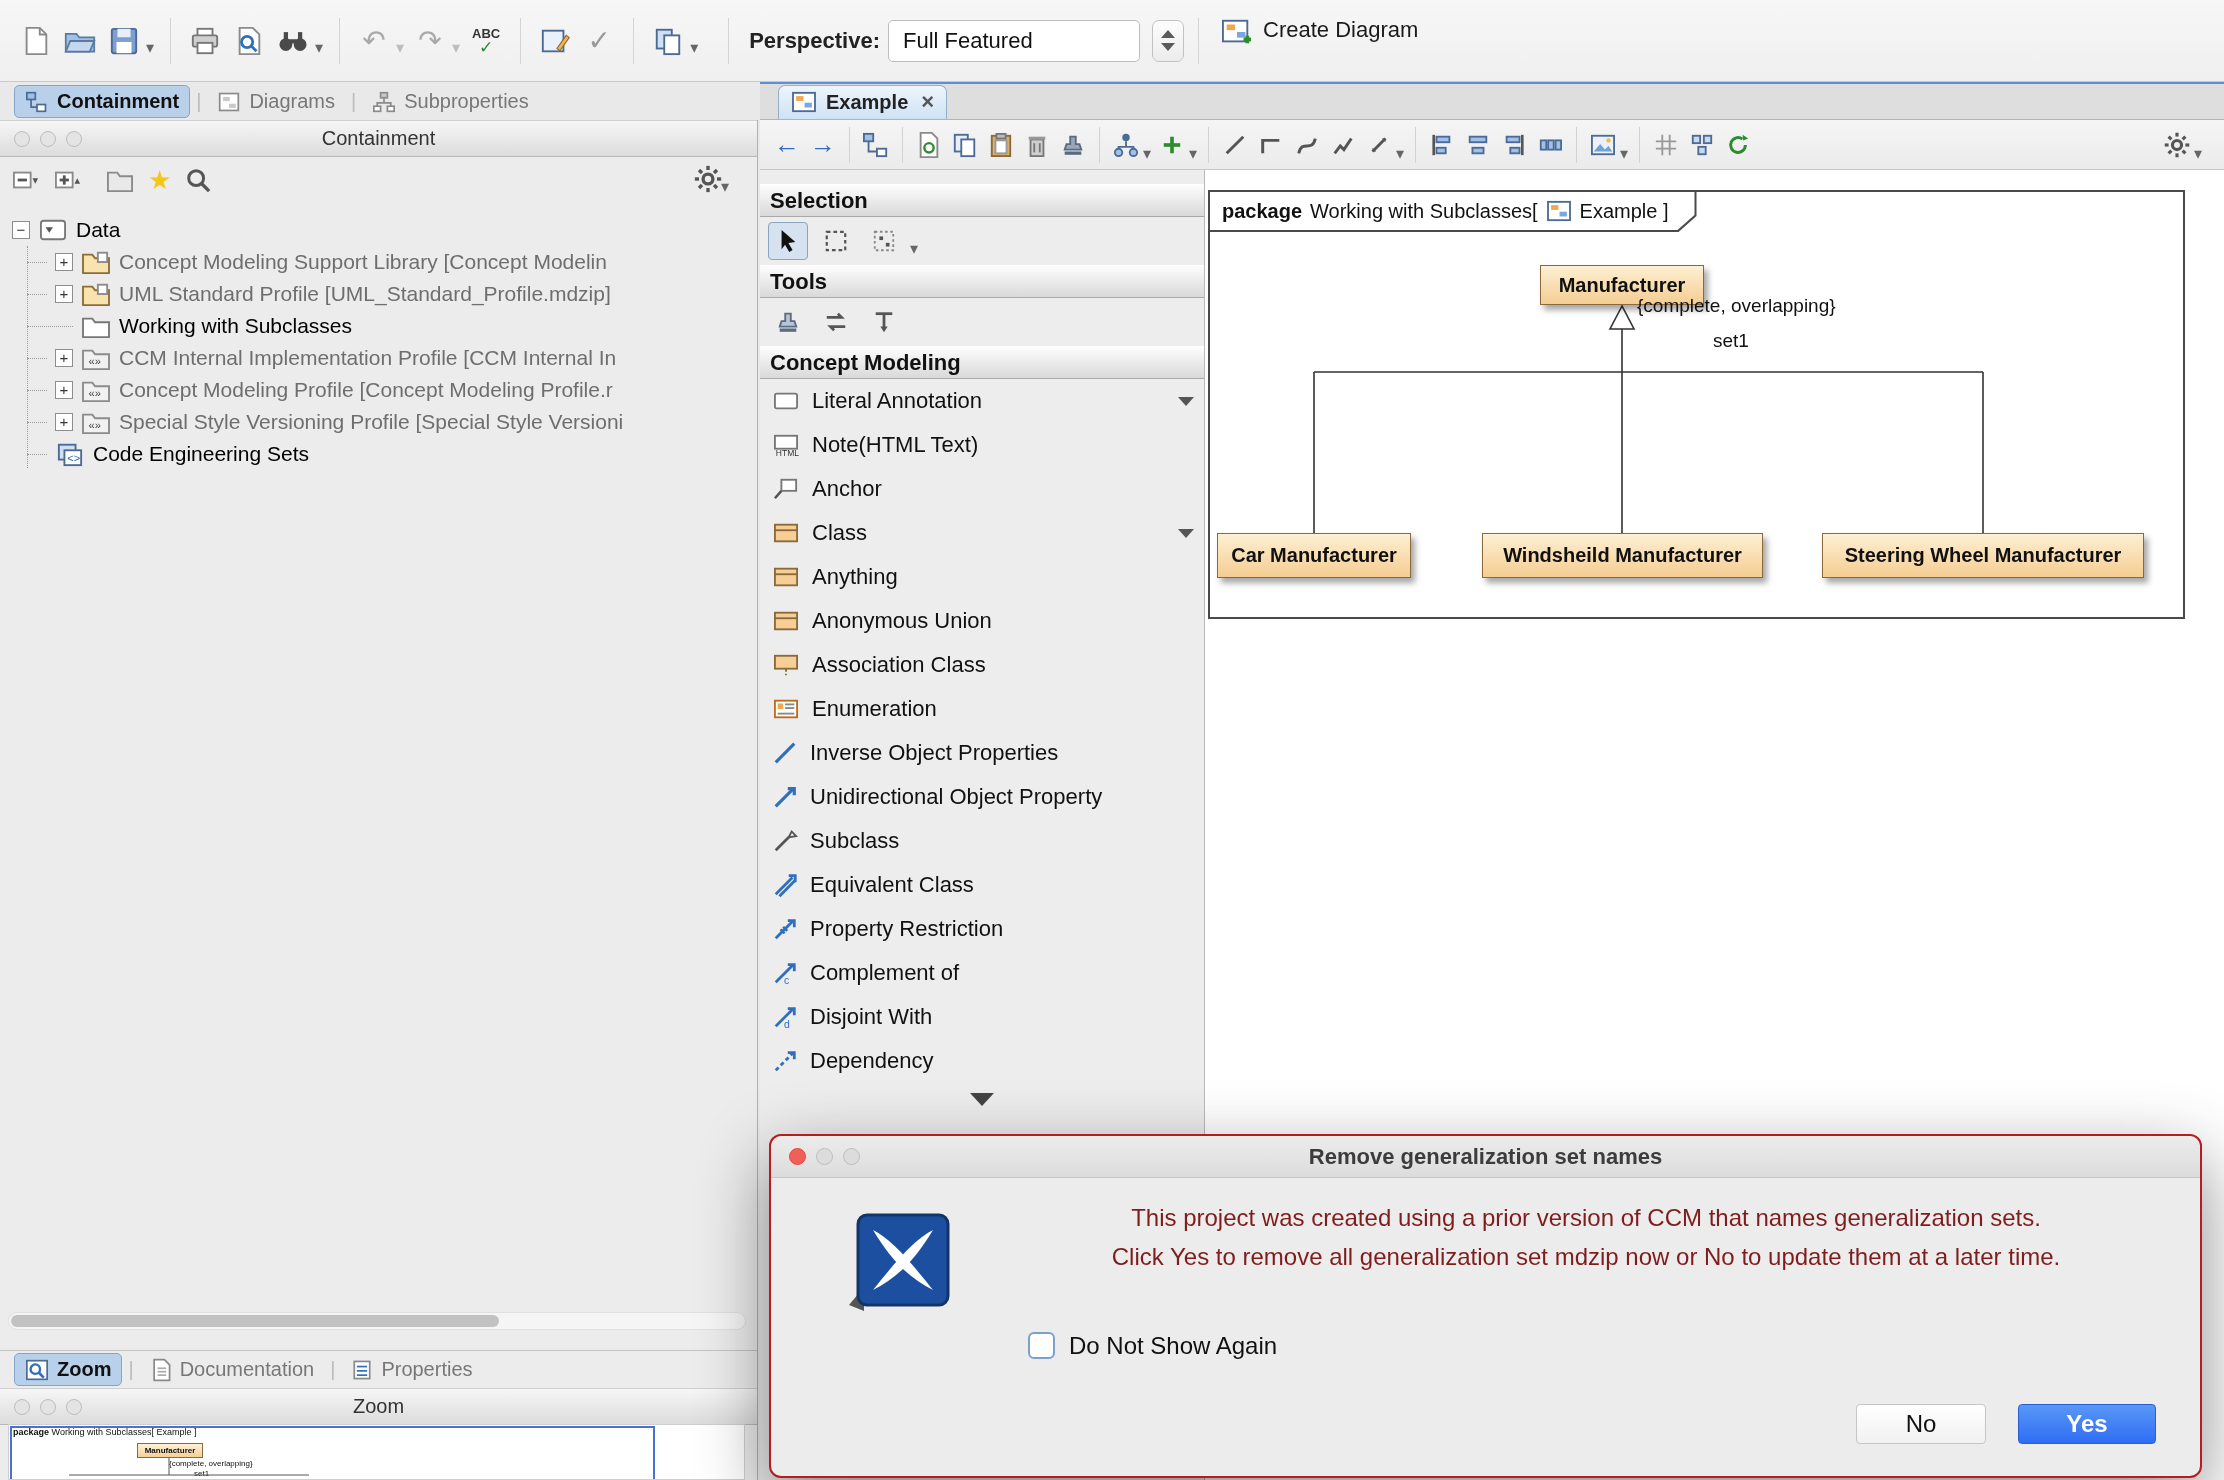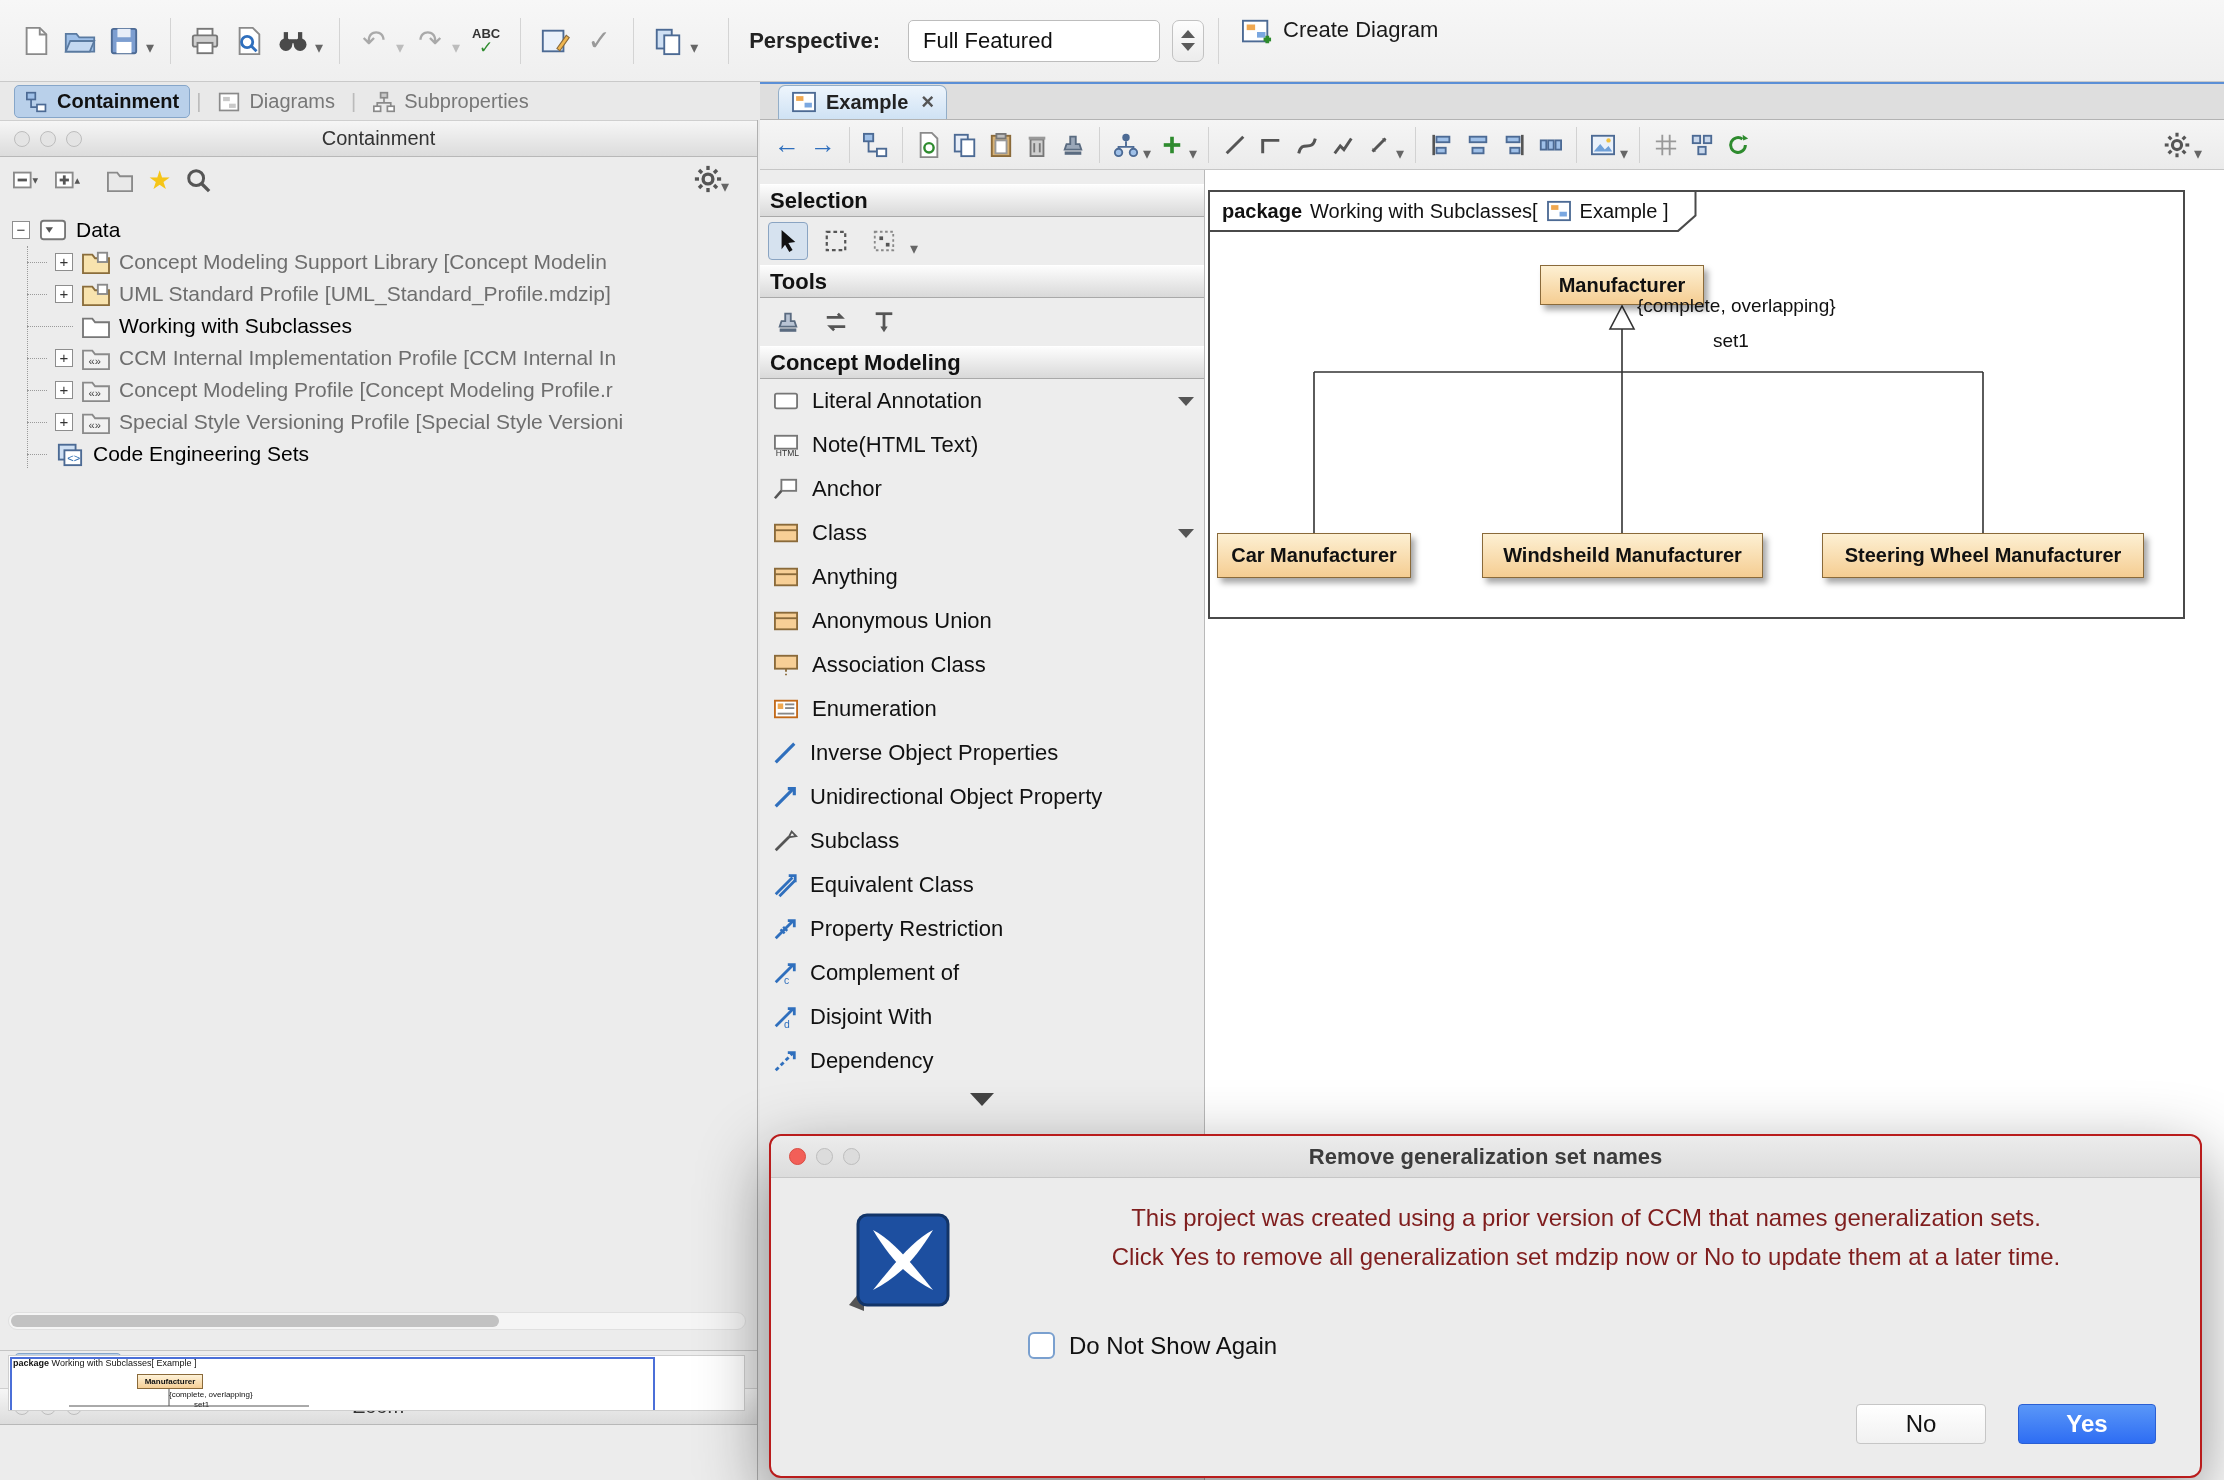--- a/index.html
+++ b/index.html
@@ -9,21 +9,21 @@
   .flex{display:flex;align-items:center}
   svg{display:block}
 
   
   #topbar{left:0;top:0;width:2224px;height:82px;background:linear-gradient(#f7f7f7,#efefef);
     border-bottom:1px solid #c9c9c9;display:flex;align-items:center;gap:4px;padding:0 16px}
   .tbtn{height:48px;min-width:40px;display:flex;align-items:center;justify-content:center;border-radius:6px;cursor:default}
   .caret{font-size:16px;color:#666;margin:14px 2px 0 -2px;line-height:10px}
   .vsep{width:1px;height:46px;background:#d4d4d4;margin:0 10px;flex:none}
   .dis{opacity:.38}
-  #persp-label{font-weight:bold;font-size:22px;color:#222;margin:0 24px 0 6px;white-space:nowrap}
+  #persp-label{font-weight:bold;font-size:22px;color:#222;margin:0 4px 0 6px;white-space:nowrap}
   #persp-combo{width:252px;height:42px;background:#fff;border:1px solid #bdbdbd;border-radius:5px;
     font-size:22px;padding:0 14px;display:flex;align-items:center}
   #persp-stepper{width:32px;height:42px;margin-left:8px;background:linear-gradient(#fdfdfd,#ececec);
     border:1px solid #c2c2c2;border-radius:7px;display:flex;flex-direction:column;align-items:center;justify-content:center;gap:5px}
   .tri-up{width:0;height:0;border-left:7px solid transparent;border-right:7px solid transparent;border-bottom:8px solid #5a5a5a}
   .tri-dn{width:0;height:0;border-left:7px solid transparent;border-right:7px solid transparent;border-top:8px solid #5a5a5a}
   #create-diagram{display:flex;align-items:flex-start;gap:10px;font-size:22px;color:#1a1a1a;padding:0 8px;height:48px}
 
   
   #left-tabs{left:0;top:83px;width:758px;height:37px;display:flex;align-items:center;gap:6px;padding-left:14px;background:#e9e9e9}
@@ -51,21 +51,21 @@
   #tree-vline{position:absolute;border-left:1px dotted #9a9a9a}
 
   
   #h-scroll-track{position:absolute;left:8px;top:1192px;width:738px;height:18px;background:#f5f5f5;border:1px solid #e0e0e0;border-radius:9px}
   #h-scroll-thumb{position:absolute;left:2px;top:2px;width:488px;height:12px;background:#c2c2c2;border-radius:6px}
 
   #bottom-tabs{position:absolute;left:0;top:1230px;width:757px;height:38px;display:flex;align-items:center;gap:6px;
     padding-left:14px;border-top:1px solid #c4c4c4}
 
   
-  #minimap{position:absolute;left:8px;top:1235px;width:737px;height:56px;background:#fff;border:1px solid #cfcfcf;overflow:hidden}
+  #minimap{position:absolute;left:8px;top:1304px;width:737px;height:56px;background:#fff;border:1px solid #cfcfcf;overflow:hidden}
   #mini-viewport{position:absolute;left:1px;top:1px;width:645px;height:70px;border:2px solid #4b6fd8}
   .mini-class{position:absolute;background:linear-gradient(#fdf2d8,#f6cf96);border:1px solid #8a6a3a;
     font-size:8px;font-weight:bold;display:flex;align-items:center;justify-content:center;white-space:nowrap}
 
   
   #main-tabbar{left:760px;top:82px;width:1464px;height:38px;background:#dedede;border-top:2px solid #5b8fd6;border-bottom:1px solid #b3b3b3;display:flex;align-items:center}
   #example-tab{margin-left:18px;height:34px;display:flex;align-items:center;gap:9px;padding:0 12px;
     background:linear-gradient(#eef5fc,#cfe2f4);border:1px solid #93aec8;border-bottom:none;border-radius:7px 7px 0 0;
     font-size:20px;font-weight:bold;color:#222}
   #tab-close{font-size:22px;color:#555;margin-left:4px}

